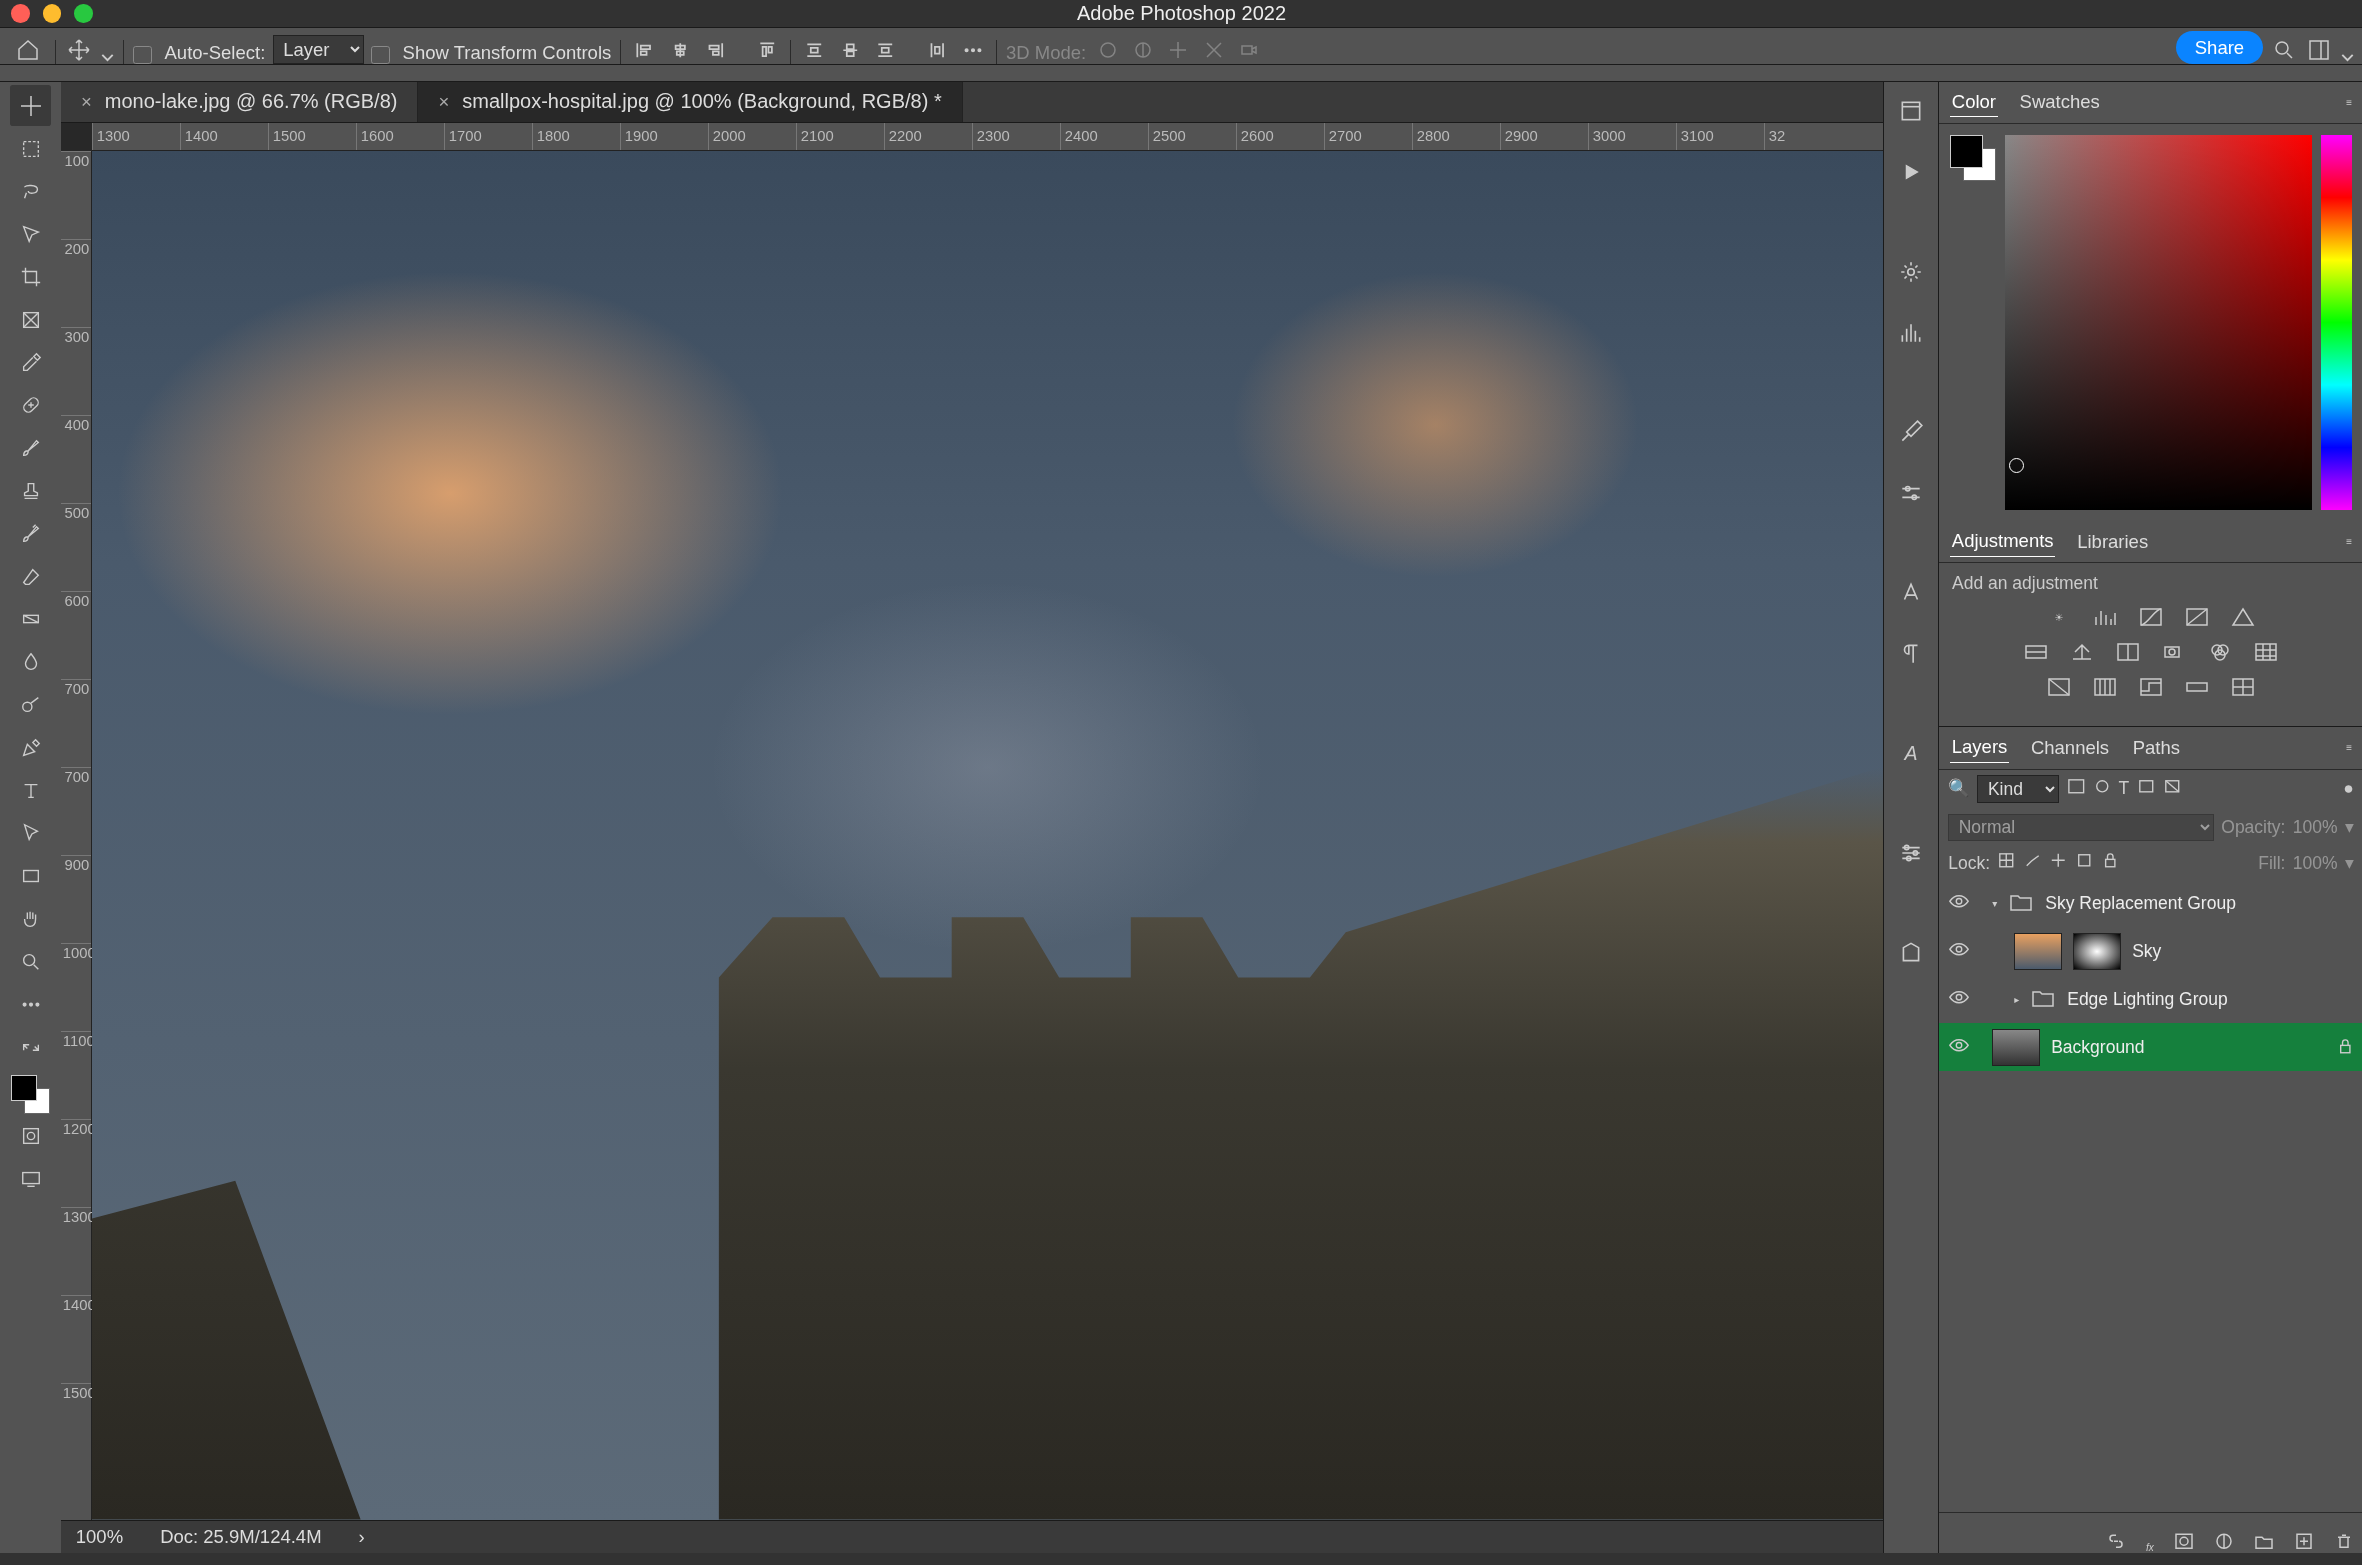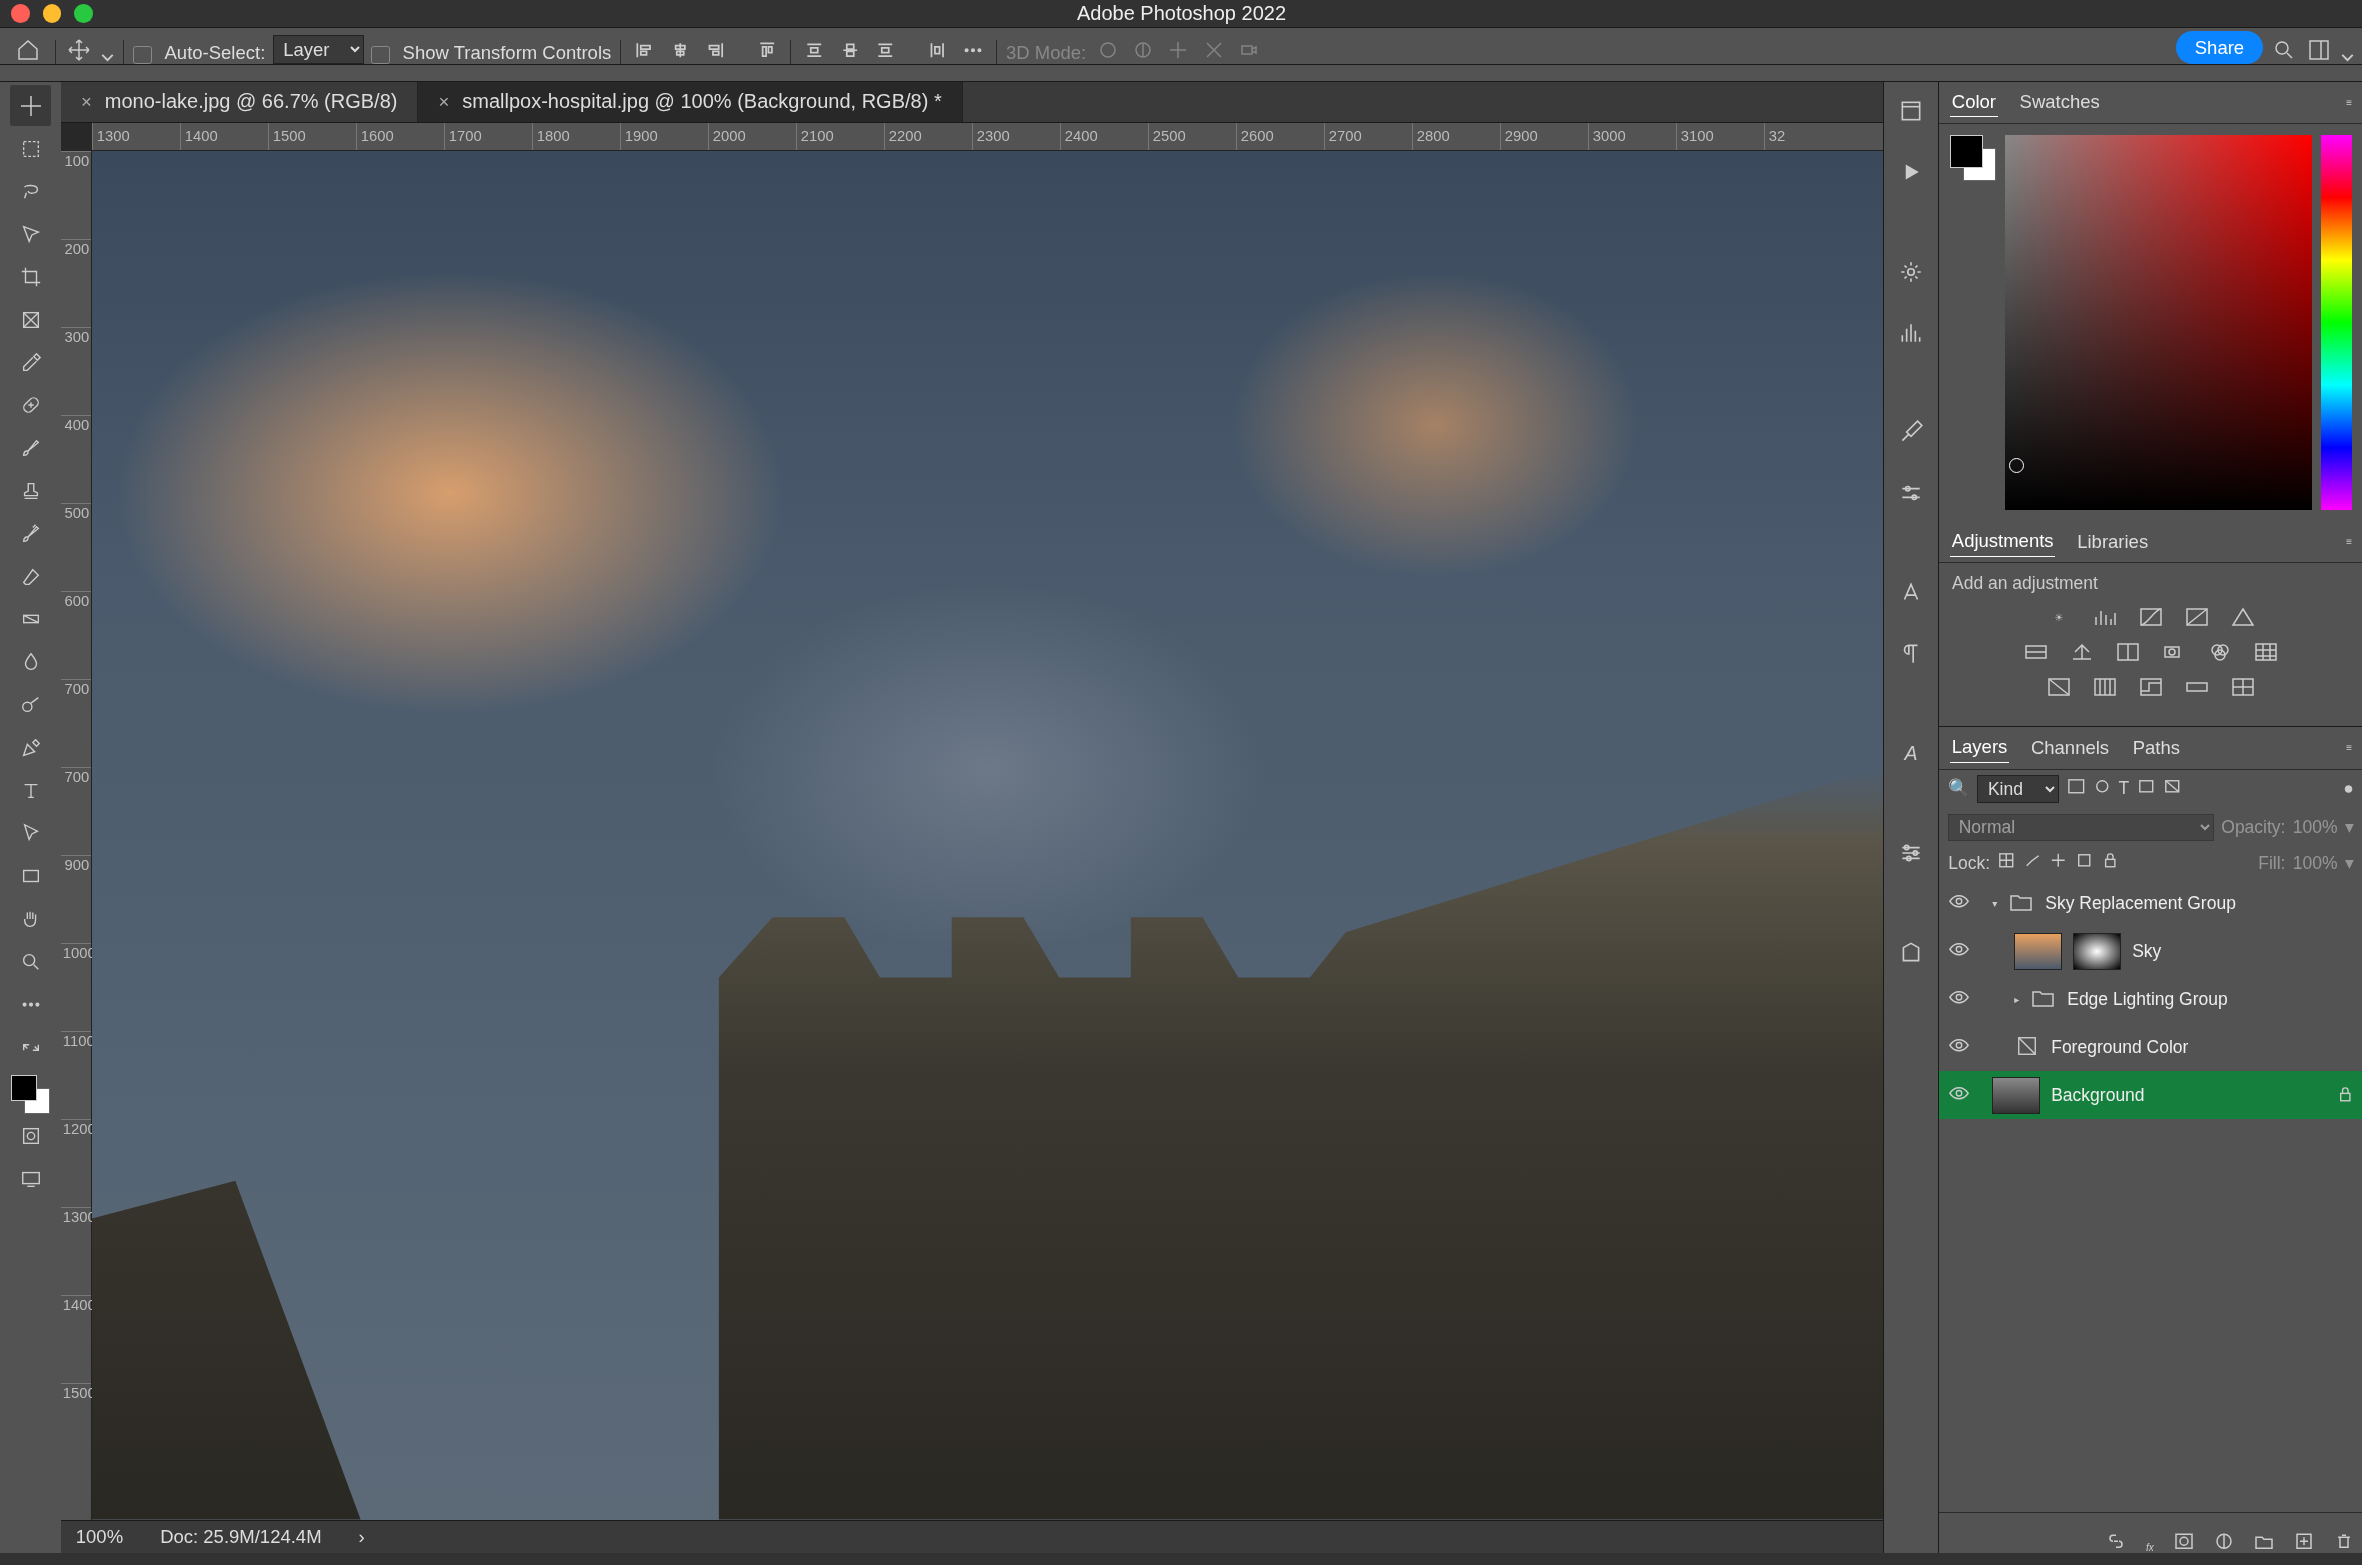--- a/index.html
+++ b/index.html
@@ -681,32 +681,20 @@
                 <path d="M2 10s4-6 10-6 10 6 10 6-4 6-10 6S2 10 2 10z"></path>
                 <circle cx="12" cy="10" r="3"></circle>
               </svg></span>
             <span style="width: 22px;"></span>
             <span>▸</span>
             <span><svg width="26" height="20" viewBox="0 0 24 20">
                 <path d="M2 4h7l2 2h11v12H2z"></path>
               </svg></span>
             <span class="layname">Edge Lighting Group</span>
           </div>
-          <div class="layrow">
-            <span class="eye"><svg width="22" height="18.5" viewBox="0 0 24 20">
-                <path d="M2 10s4-6 10-6 10 6 10 6-4 6-10 6S2 10 2 10z"></path>
-                <circle cx="12" cy="10" r="3"></circle>
-              </svg></span>
-            <span style="width: 22px;"></span>
-            <span><svg width="26" height="22" viewBox="0 0 24 24">
-                <rect x="3" y="3" width="18" height="18"></rect>
-                <path d="M3 3l18 18"></path>
-              </svg></span>
-            <span class="layname">Foreground Color</span>
-          </div>
           <div class="layrow sel">
             <span class="eye"><svg width="22" height="18.5" viewBox="0 0 24 20">
                 <path d="M2 10s4-6 10-6 10 6 10 6-4 6-10 6S2 10 2 10z"></path>
                 <circle cx="12" cy="10" r="3"></circle>
               </svg></span>
             <span style="width: 0px;"></span>
             <span class="thumb" style="background:linear-gradient(#888,#333)"></span>
             <span class="layname">Background</span>
             <span><svg width="16.6" height="16.6" viewBox="0 0 18 18">
                 <rect x="4" y="8" width="10" height="8"></rect>

